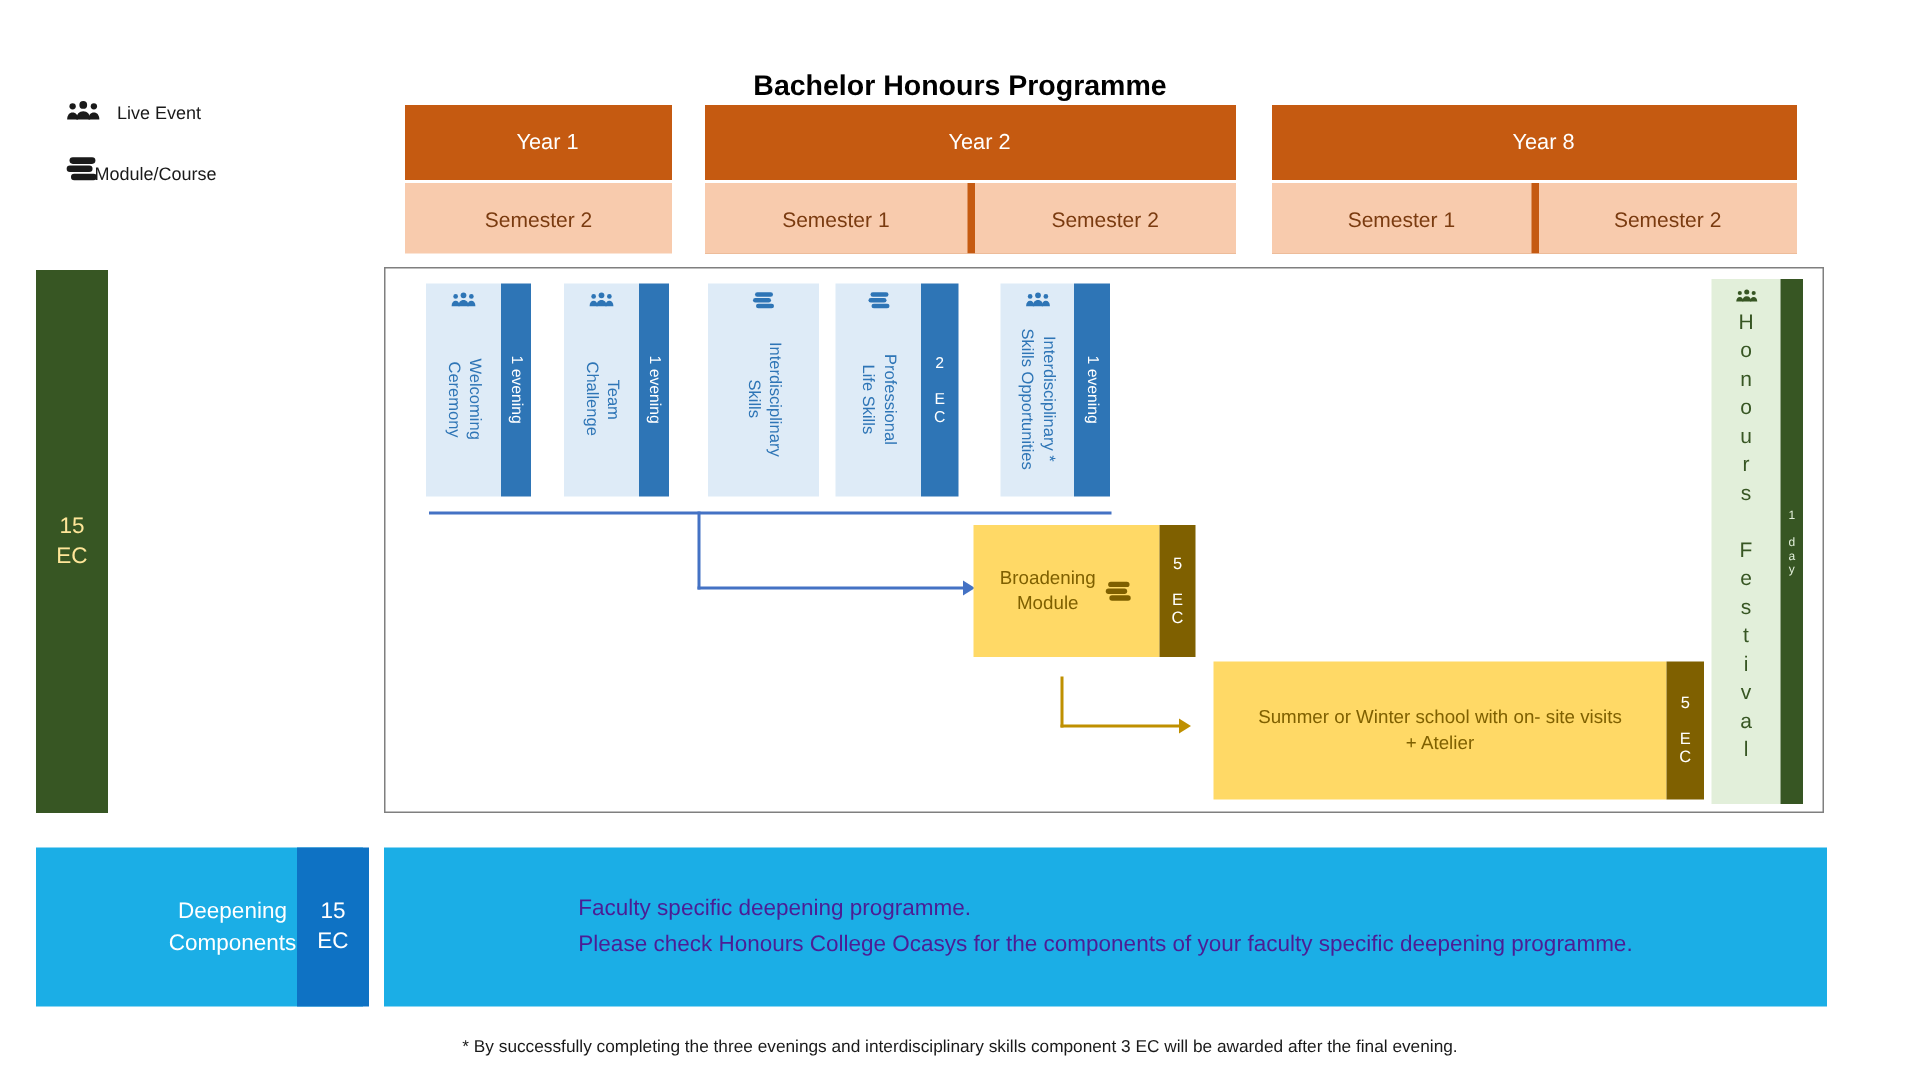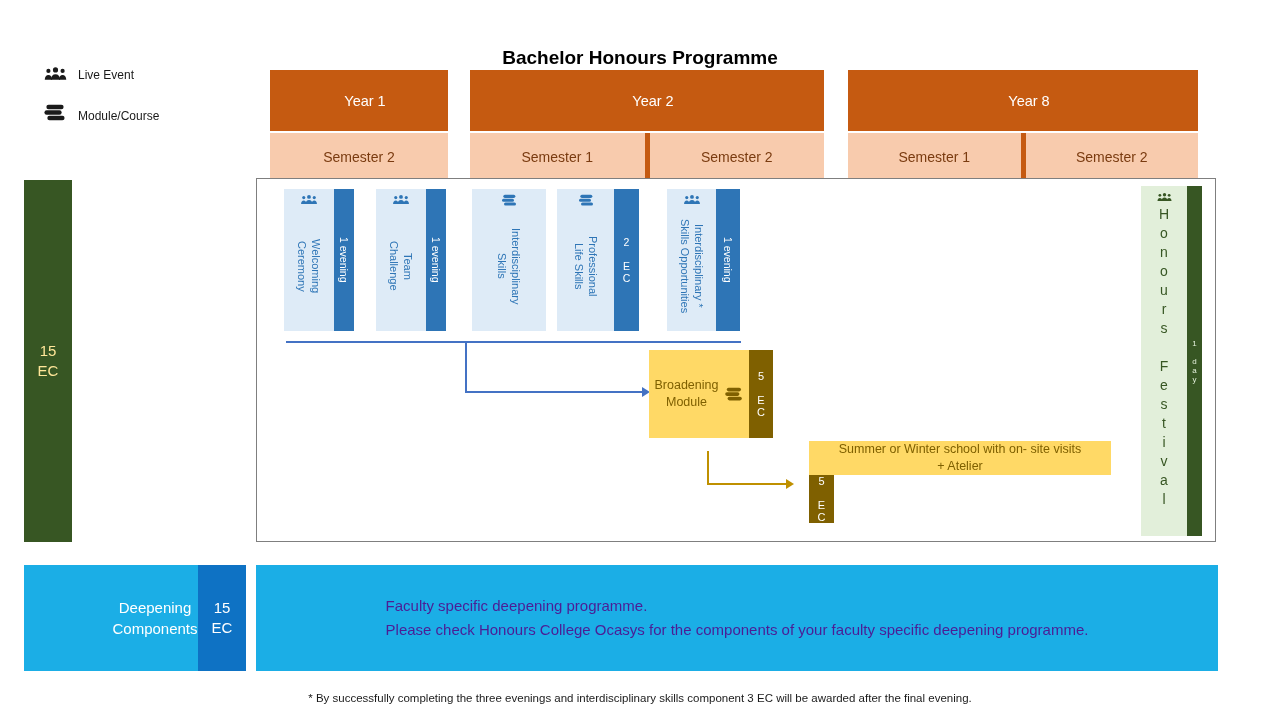--- a/index.html
+++ b/index.html
@@ -7,21 +7,21 @@
     width:1280px;height:720px;position:relative;background:#ffffff;
     font-family:"Liberation Sans", sans-serif;overflow:hidden;
   }
   .abs{position:absolute;}
   
   .title{left:0;top:20px;width:1280px;text-align:center;font-size:19px;font-weight:bold;color:#000;margin-top:27px;}
   
   .legend-icon{color:#1a1a1a;}
   .legend-label{font-size:12px;color:#1a1a1a;}
   
-  .year-bar{background:#C55A11;color:#ffffff;font-size:14.5px;display:flex;align-items:center;justify-content:center;height:61px;padding-left:12px;}
+  .year-bar{background:#C55A11;color:#ffffff;font-size:14.5px;display:flex;align-items:center;justify-content:center;height:50px;padding-left:12px;}
   .sem-row{display:flex;gap:5px;background:#C55A11;height:47px;margin-top:2px;}
   .sem-cell{flex:1;background:#F8CBAD;color:#7A3B10;font-size:14px;display:flex;align-items:center;justify-content:center;}
   
   .panel{display:flex;}
   .bro-label{width:174px;background:#E2EFDA;display:flex;align-items:center;justify-content:center;}
   .bro-label span{width:140px;text-align:center;font-size:15px;line-height:1.4;color:#375623;}
   .bro-strip{width:48px;background:#375623;display:flex;align-items:center;justify-content:center;}
   .bro-strip span{width:30px;text-align:center;font-size:15px;line-height:1.35;color:#FFE699;}
   
   .canvas{left:256px;top:178px;width:958px;height:362px;border:1px solid #7F7F7F;background:#fff;}
@@ -77,21 +77,21 @@
     </svg>
   </div>
 <div class="abs legend-label" style="left:78px;top:68px;">Live Event</div>
 <div class="abs icon legend-icon" style="left:43px;top:104px;width:23px;height:18px;">
     <svg viewBox="0 0 24 18" fill="currentColor" preserveAspectRatio="xMidYMid meet">
       <rect x="3.5" y="0.5" width="18" height="4.6" rx="2.3"></rect>
       <rect x="1.5" y="6.2" width="18" height="4.6" rx="2.3"></rect>
       <rect x="4.5" y="11.9" width="18" height="4.6" rx="2.3"></rect>
     </svg>
   </div>
-<div class="abs legend-label" style="left:78px;top:109px;text-align:center;">Module/Course</div>
+<div class="abs legend-label" style="left:63px;top:109px;text-align:center;">Module/Course</div>
 
 <div class="abs" style="left:270px;top:70px;width:178px;">
   <div class="year-bar">Year 1</div>
   <div class="sem-row">
     <div class="sem-cell">Semester 2</div>
   </div>
 </div>
 
 <div class="abs" style="left:470px;top:70px;width:354px;">
   <div class="year-bar">Year 2</div>
@@ -199,39 +199,39 @@
     </div>
     <div class="event-strip vside" style="width:24px;">1 evening</div>
   </div>
 
   <div class="abs line" style="left:29px;top:162px;width:455px;height:2px;"></div>
   <div class="abs line" style="left:208px;top:162px;width:2px;height:52px;"></div>
   <div class="abs line" style="left:208px;top:212px;width:178px;height:2px;"></div>
   <div class="abs arrow-right arrow-blue" style="left:385px;top:208px;"></div>
 
   <div class="abs ybox" style="left:392px;top:171px;width:148px;height:88px;">
-    <div class="ybody" style="width:100px;">
+    <div class="ybody" style="width:124px;">
       <span class="txt">Broadening
 Module</span>
       <span class="icon module-icon">
           <svg viewBox="0 0 24 18" fill="currentColor" preserveAspectRatio="xMidYMid meet">
             <rect x="3.5" y="0.5" width="18" height="4.6" rx="2.3"></rect>
             <rect x="1.5" y="6.2" width="18" height="4.6" rx="2.3"></rect>
             <rect x="4.5" y="11.9" width="18" height="4.6" rx="2.3"></rect>
           </svg>
         </span>
     </div>
     <div class="ystrip vup" style="width:24px;">5 EC</div>
   </div>
 
   <div class="abs gold" style="left:450px;top:272px;width:2px;height:34px;"></div>
   <div class="abs gold" style="left:450px;top:304px;width:80px;height:2px;"></div>
   <div class="abs arrow-right arrow-gold" style="left:529px;top:300px;"></div>
 
-  <div class="abs ybox" style="left:552px;top:262px;width:358px;height:92px;flex-direction:column;">
+  <div class="abs ybox" style="left:552px;top:262px;width:358px;height:92px;">
     <div class="ybody" style="width:302px;">
       <span class="txt">Summer or Winter school with on- site visits
 + Atelier</span>
     </div>
     <div class="ystrip vup" style="width:25px;">5 EC</div>
   </div>
 
   <div class="abs" style="left:884px;top:7px;width:61px;height:350px;display:flex;">
     <div class="fest-body" style="width:46px;height:100%;">
       <span class="icon fest-icon">

